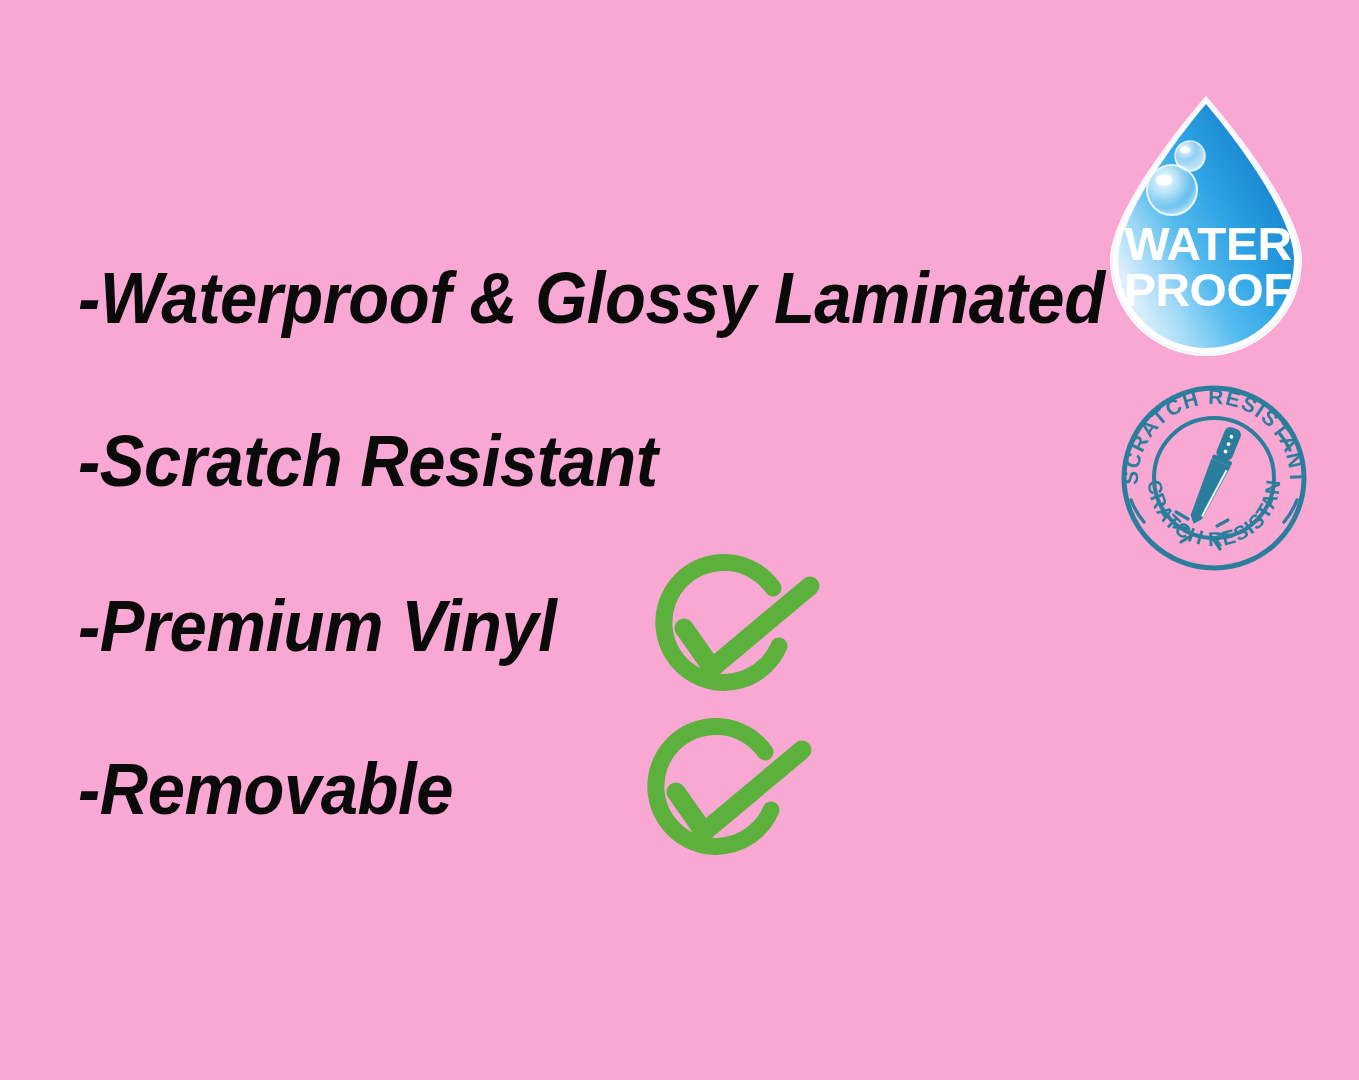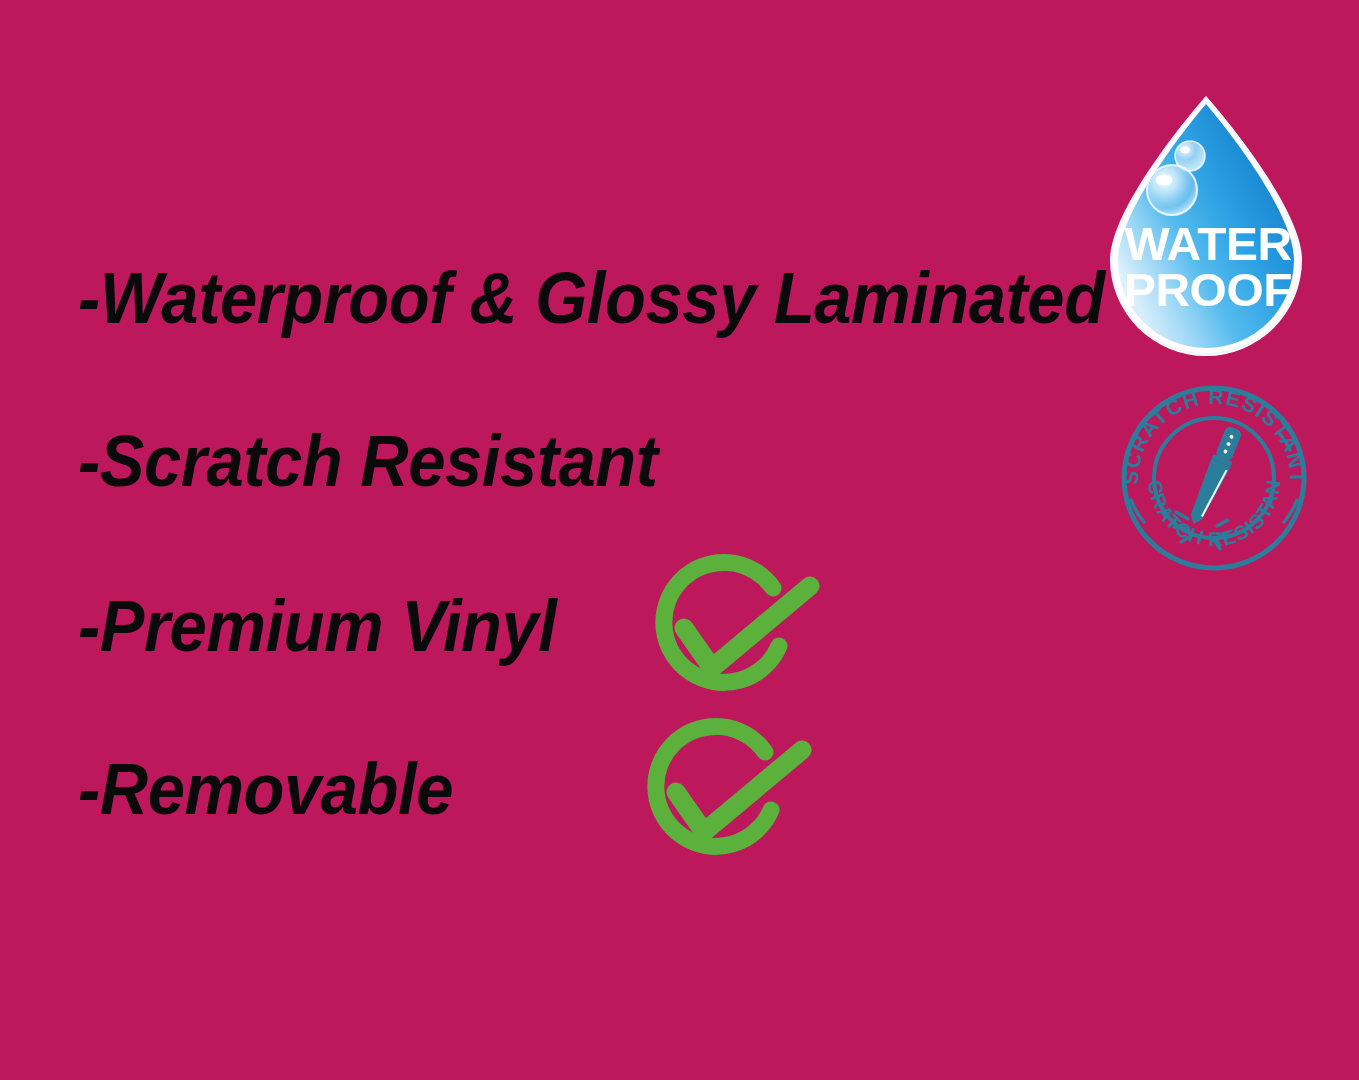--- a/index.html
+++ b/index.html
@@ -8,21 +8,21 @@
     padding: 0;
     background: #ffffff;
   }
   body {
     font-family: "Liberation Sans", sans-serif;
   }
   #stage {
     position: relative;
     width: 1359px;
     height: 1080px;
-    background: #be185d;
+    background: #f9a8d4;
     overflow: hidden;
     text-decoration: underline;
   }
 
   
   .feature-list {
     position: absolute;
     left: 0;
     top: 0;
     width: 1100px;

